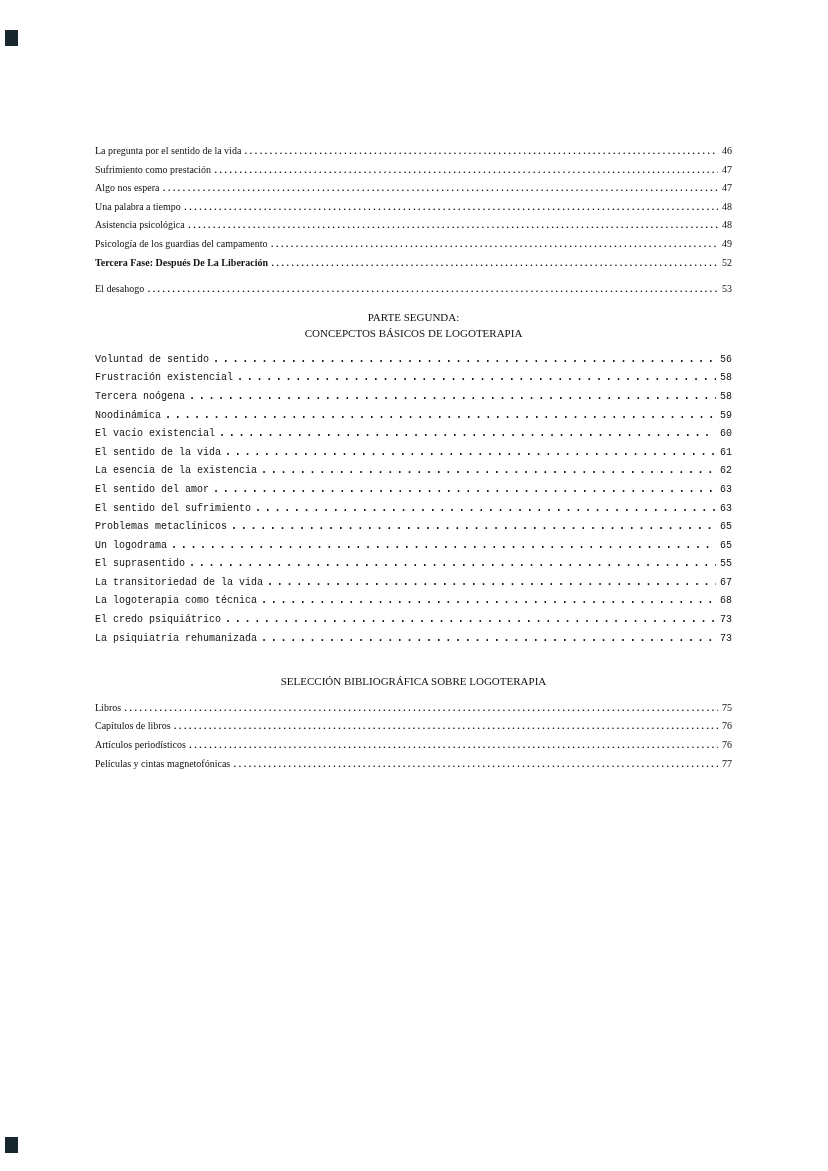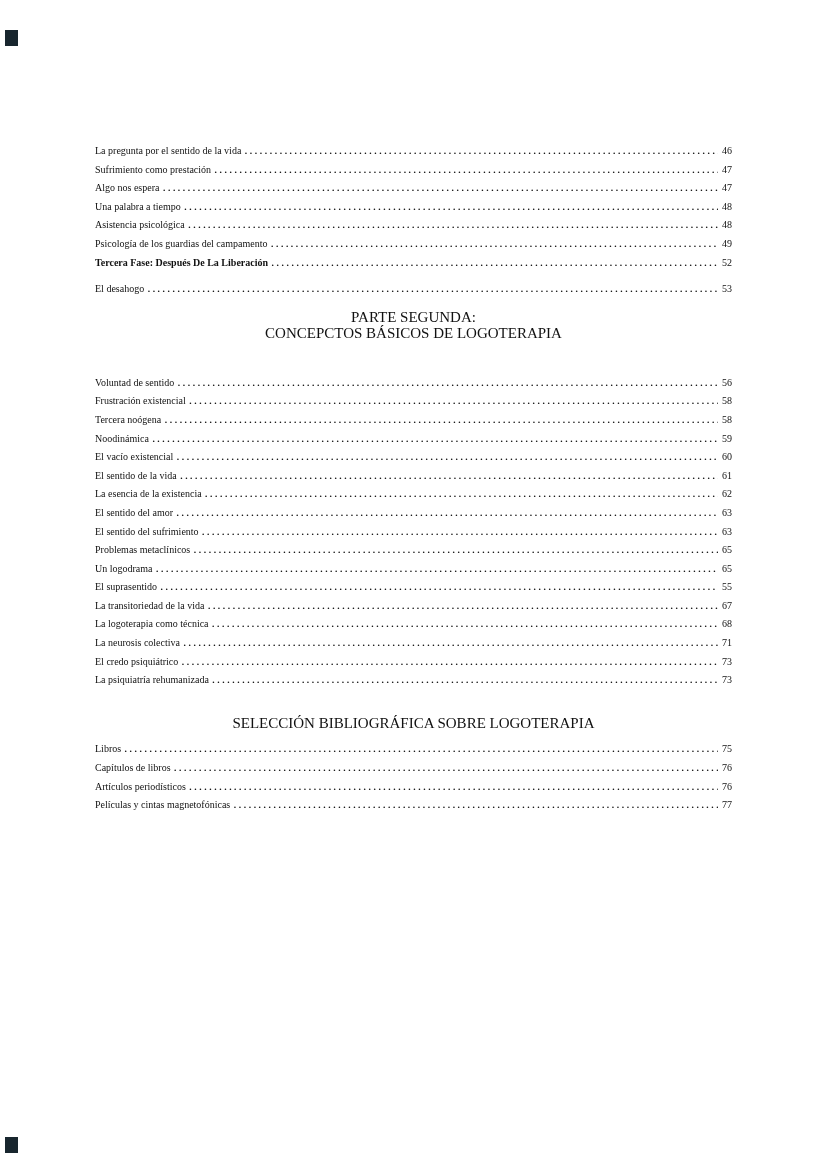--- a/index.html
+++ b/index.html
@@ -49,28 +49,28 @@
     min-width: 10px;
   }
   .toc-leader::after {
     content: "........................................................................................................................................................................................................................";
     letter-spacing: 1.6px;
     font-size: 13.5px;
   }
   .toc-page { flex: 0 0 auto; margin-left: 2px; }
   .toc-heading {
     text-align: center;
-    font-size: 15px;
+    font-size: 11px;
     line-height: 16.5px;
   }
   
   .content > :nth-child(2) { }
   .content > :nth-child(3) { margin-top: 8px; }
   .content > :nth-child(4) { margin-top: 11px; }
-  .content > :nth-child(5) { margin-top: 31px; }
+  .content > :nth-child(5) { margin-top: 8px; font-family: Liberation Mono, monospace; }
   .content > :nth-child(6) { margin-top: 26px; }
   .content > :nth-child(7) { margin-top: 8px; }
 </style>
 </head>
 <body>
 
 <div class="page">
   <div class="edge-mark top"></div>
   <div class="edge-mark bottom"></div>
   <div class="content">
@@ -189,25 +189,20 @@
           <span class="toc-label">La transitoriedad de la vida</span>
           <span class="toc-leader"></span>
           <span class="toc-page">67</span>
         </div>
         <div class="toc-row">
           <span class="toc-label">La logoterapia como técnica</span>
           <span class="toc-leader"></span>
           <span class="toc-page">68</span>
         </div>
         <div class="toc-row">
-          <span class="toc-label">La neurosis colectiva</span>
-          <span class="toc-leader"></span>
-          <span class="toc-page">71</span>
-        </div>
-        <div class="toc-row">
           <span class="toc-label">El credo psiquiátrico</span>
           <span class="toc-leader"></span>
           <span class="toc-page">73</span>
         </div>
         <div class="toc-row">
           <span class="toc-label">La psiquiatría rehumanizada</span>
           <span class="toc-leader"></span>
           <span class="toc-page">73</span>
         </div>
       </div>

